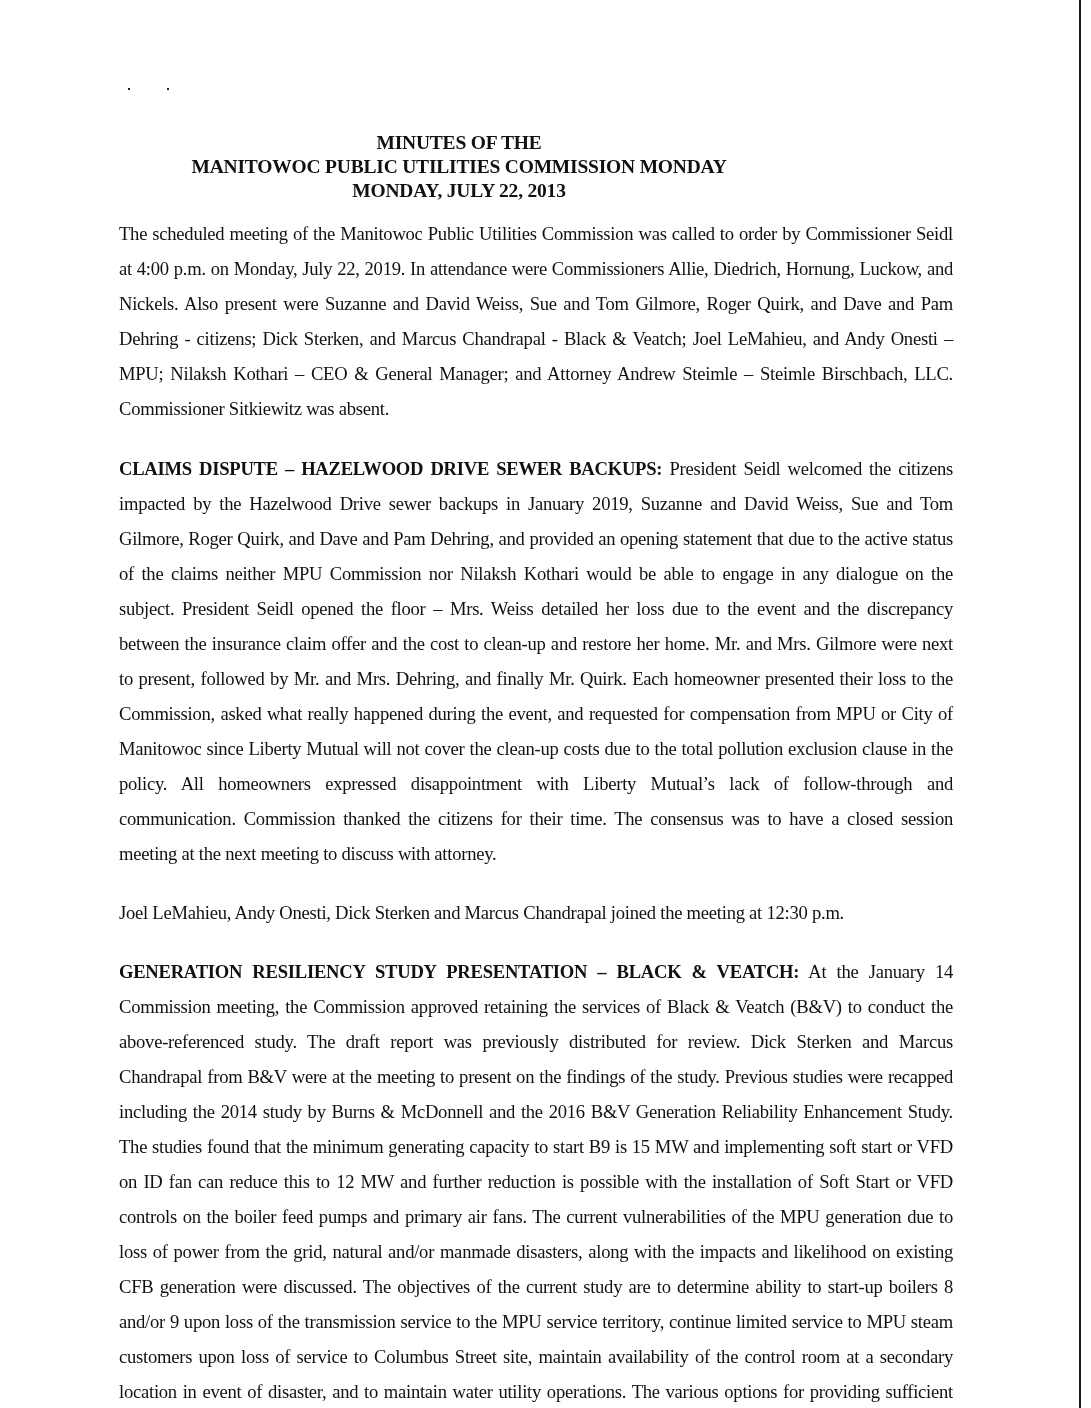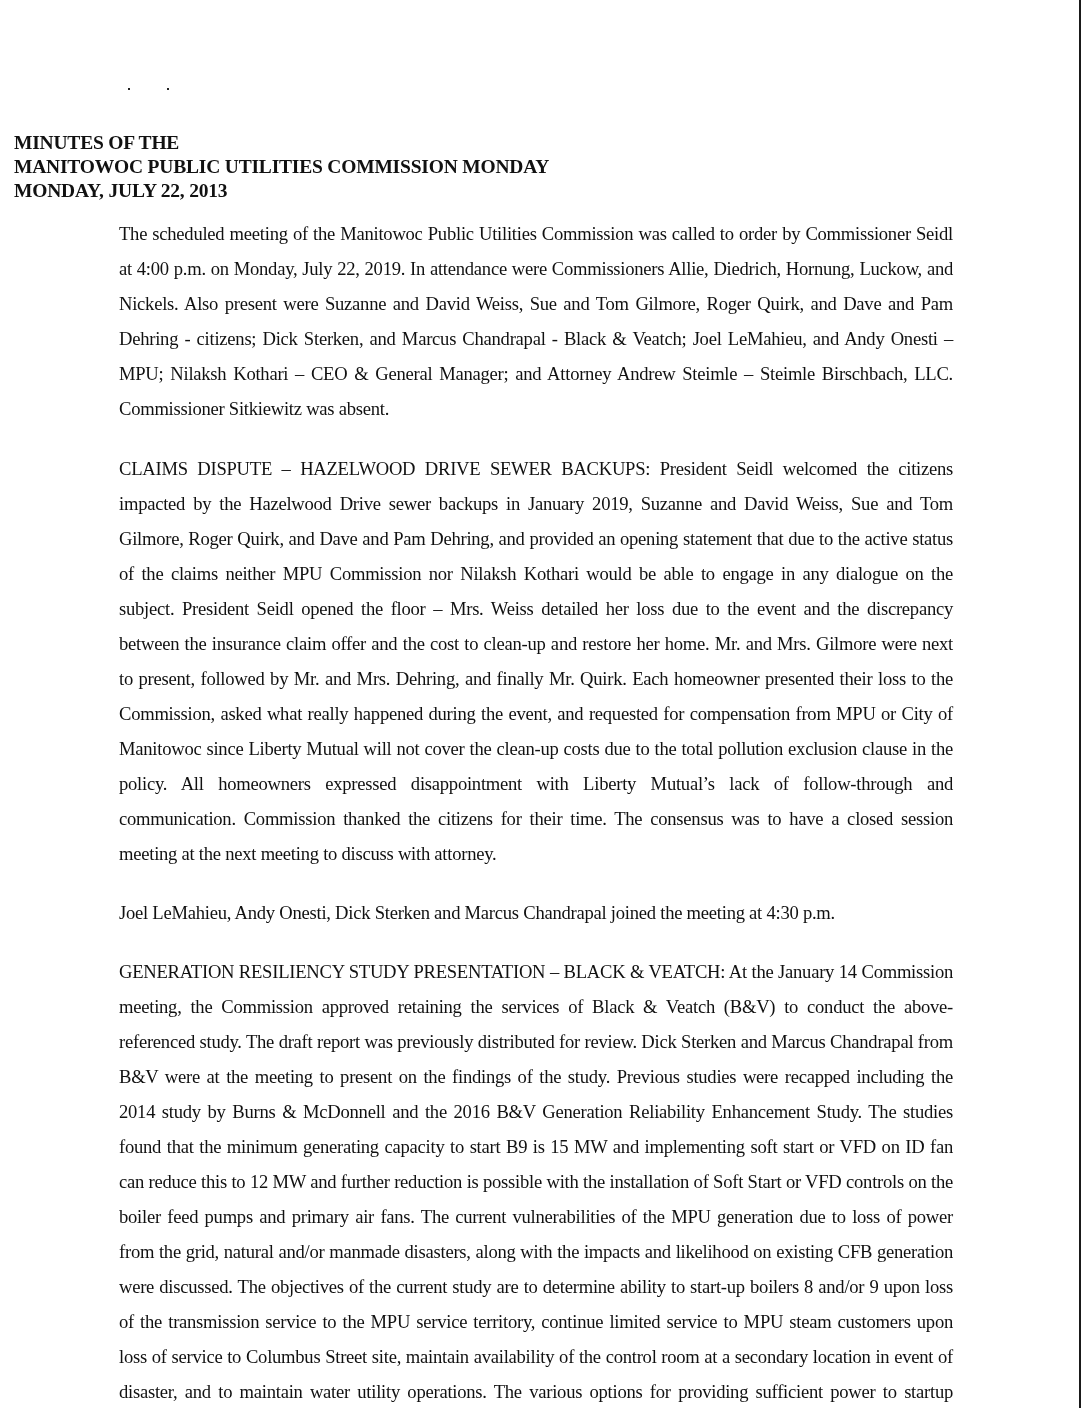--- a/index.html
+++ b/index.html
@@ -31,23 +31,24 @@
       background: #1a1a1a;
     }
     .speck {
       position: absolute;
       width: 2px;
       height: 2px;
       background: #222;
     }
     .title-block {
       position: absolute;
-      left: 14px;
+      left: 8px;
       width: 902px;
       top: 131px;
+      text-align: center;
       font-weight: bold;
       font-size: 19.5px;
       line-height: 24px;
       letter-spacing: -0.2px;
     }
     .title-block div { white-space: nowrap; }
     .body {
       position: absolute;
       left: 119px;
       width: 834px;
@@ -55,21 +56,21 @@
       font-size: 18.6px;
       line-height: 35px;
       text-align: justify;
       letter-spacing: -0.25px;
     }
     .body p {
       margin: 0 0 24.4px 0;
     }
     .body p.para-1 { margin-bottom: 24.6px; }
     .section-heading {
-      font-weight: normal;
+      font-weight: bold;
     }
   </style>
 </head>
 <body>
 
 <div class="page">
   <div class="speck" style="left:128px; top:88px;"></div>
   <div class="speck" style="left:167px; top:88px;"></div>
   <div class="scan-edge"></div>
 
@@ -80,19 +81,19 @@
   </div>
 
   <div class="body">
     <p class="para-1">
       <span>The scheduled meeting of the Manitowoc Public Utilities Commission was called to order by Commissioner Seidl at 4:00 p.m. on Monday, July 22, 2019. In attendance were Commissioners Allie, Diedrich, Hornung, Luckow, and Nickels. Also present were Suzanne and David Weiss, Sue and Tom Gilmore, Roger Quirk, and Dave and Pam Dehring - citizens; Dick Sterken, and Marcus Chandrapal - Black &amp; Veatch; Joel LeMahieu, and Andy Onesti – MPU; Nilaksh Kothari – CEO &amp; General Manager; and Attorney Andrew Steimle – Steimle Birschbach, LLC. Commissioner Sitkiewitz was absent.</span>
     </p>
     <p>
       <span class="section-heading">CLAIMS DISPUTE – HAZELWOOD DRIVE SEWER BACKUPS:</span><span> President Seidl welcomed the citizens impacted by the Hazelwood Drive sewer backups in January 2019, Suzanne and David Weiss, Sue and Tom Gilmore, Roger Quirk, and Dave and Pam Dehring, and provided an opening statement that due to the active status of the claims neither MPU Commission nor Nilaksh Kothari would be able to engage in any dialogue on the subject. President Seidl opened the floor – Mrs. Weiss detailed her loss due to the event and the discrepancy between the insurance claim offer and the cost to clean-up and restore her home. Mr. and Mrs. Gilmore were next to present, followed by Mr. and Mrs. Dehring, and finally Mr. Quirk. Each homeowner presented their loss to the Commission, asked what really happened during the event, and requested for compensation from MPU or City of Manitowoc since Liberty Mutual will not cover the clean-up costs due to the total pollution exclusion clause in the policy. All homeowners expressed disappointment with Liberty Mutual’s lack of follow-through and communication. Commission thanked the citizens for their time. The consensus was to have a closed session meeting at the next meeting to discuss with attorney.</span>
     </p>
     <p>
-      <span>Joel LeMahieu, Andy Onesti, Dick Sterken and Marcus Chandrapal joined the meeting at 4:30 p.m.</span>
+      <span>Joel LeMahieu, Andy Onesti, Dick Sterken and Marcus Chandrapal joined the meeting at 12:30 p.m.</span>
     </p>
     <p>
       <span class="section-heading">GENERATION RESILIENCY STUDY PRESENTATION – BLACK &amp; VEATCH:</span><span> At the January 14 Commission meeting, the Commission approved retaining the services of Black &amp; Veatch (B&amp;V) to conduct the above-referenced study. The draft report was previously distributed for review. Dick Sterken and Marcus Chandrapal from B&amp;V were at the meeting to present on the findings of the study. Previous studies were recapped including the 2014 study by Burns &amp; McDonnell and the 2016 B&amp;V Generation Reliability Enhancement Study. The studies found that the minimum generating capacity to start B9 is 15 MW and implementing soft start or VFD on ID fan can reduce this to 12 MW and further reduction is possible with the installation of Soft Start or VFD controls on the boiler feed pumps and primary air fans. The current vulnerabilities of the MPU generation due to loss of power from the grid, natural and/or manmade disasters, along with the impacts and likelihood on existing CFB generation were discussed. The objectives of the current study are to determine ability to start-up boilers 8 and/or 9 upon loss of the transmission service to the MPU service territory, continue limited service to MPU steam customers upon loss of service to Columbus Street site, maintain availability of the control room at a secondary location in event of disaster, and to maintain water utility operations. The various options for providing sufficient power to startup boilers 8 or 9 along with proposed locations for new generation were</span>
     </p>
   </div>
 </div>
 
 </body></html>

